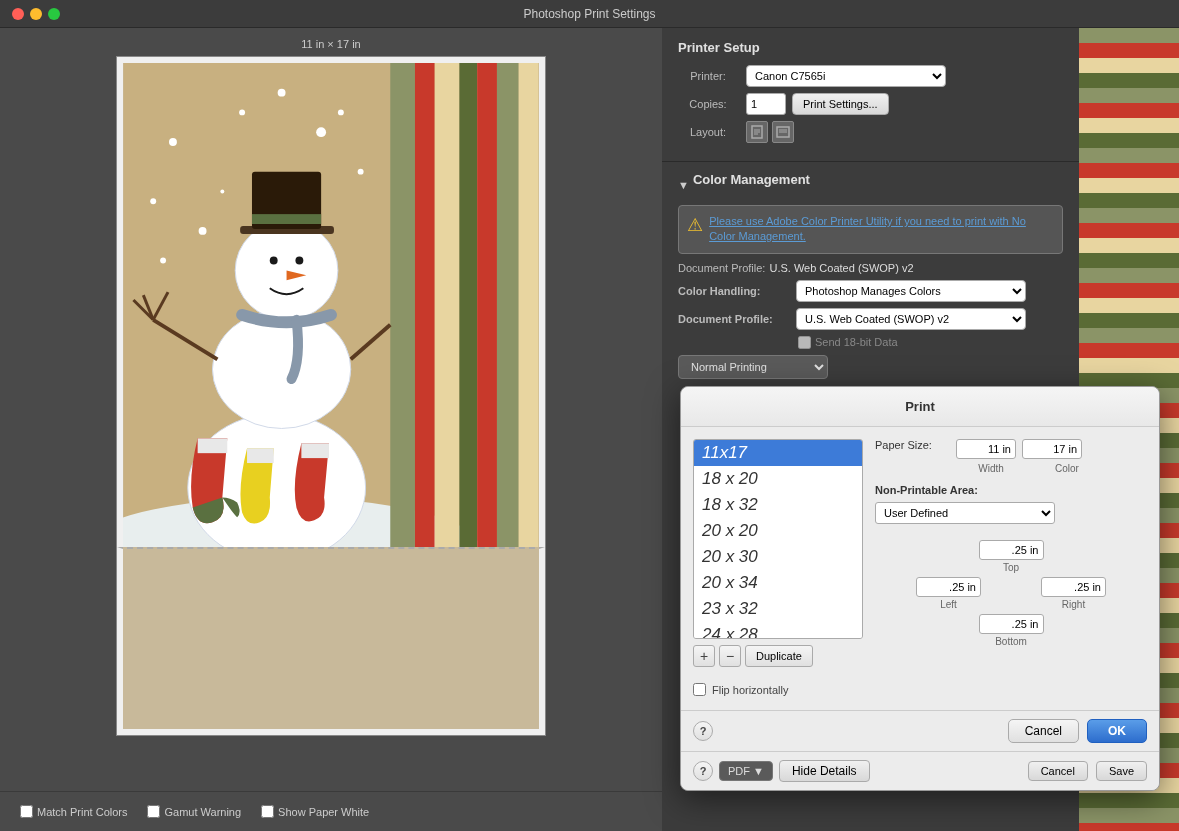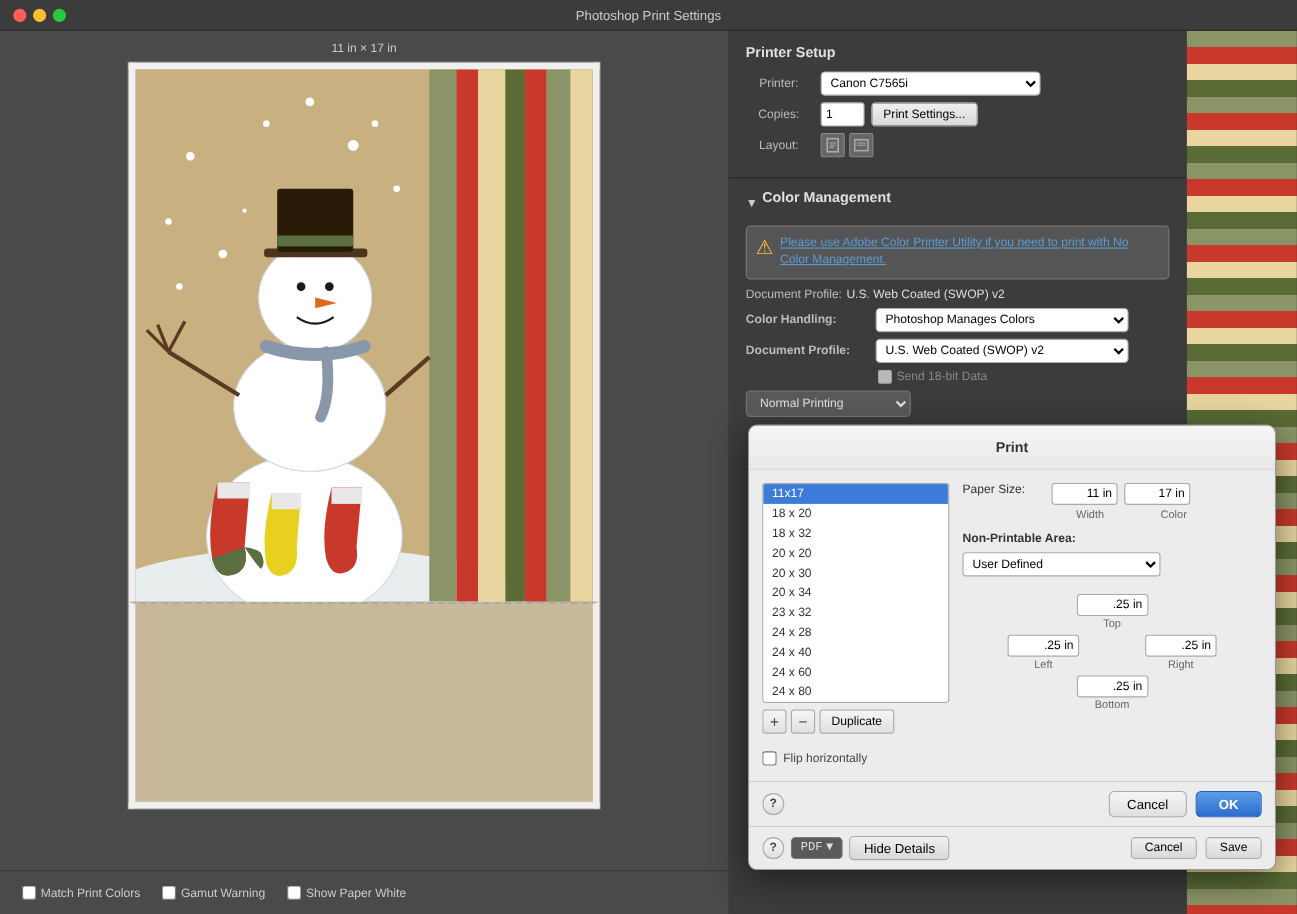--- a/index.html
+++ b/index.html
@@ -342,23 +342,24 @@
     }
     .paper-list {
       border: 1px solid #aaa;
       border-radius: 3px;
       background: #fff;
       height: 200px;
       overflow-y: auto;
     }
     .paper-list-item {
       padding: 3px 8px;
-      font-size: 11px;
+      font-size: 17px;
       color: #333;
       cursor: pointer;
+      font-style: italic;
     }
     .paper-list-item.selected {
       background: #3d7bd8;
       color: #fff;
     }
     .list-actions {
       display: flex;
       align-items: center;
       gap: 4px;
       margin-top: 6px;
@@ -490,21 +491,20 @@
       background: #5a5a5a;
       border: 1px solid #777;
       border-radius: 4px;
       padding: 3px 8px;
       font-size: 11px;
       color: #ddd;
       cursor: pointer;
       display: flex;
       align-items: center;
       gap: 3px;
-      font-family: Liberation Mono, monospace;
     }
     .hide-details-btn {
       background: linear-gradient(to bottom, #f0f0f0, #d8d8d8);
       border: 1px solid #aaa;
       border-radius: 4px;
       padding: 3px 12px;
       font-size: 12px;
       cursor: pointer;
     }
     .outer-cancel-btn {

